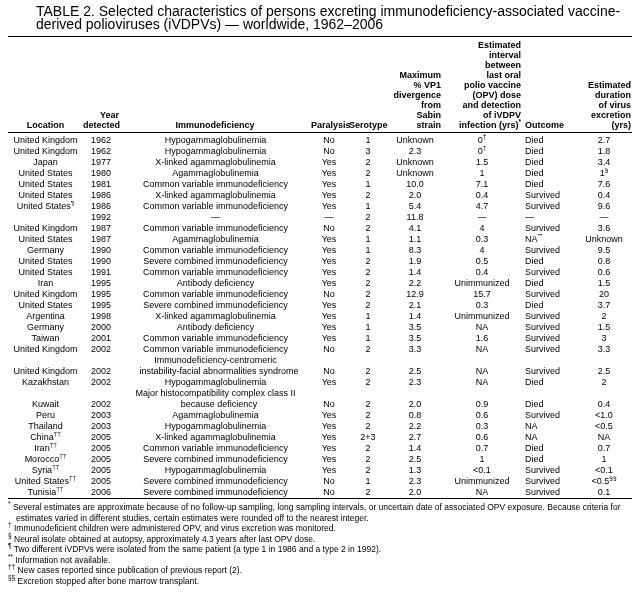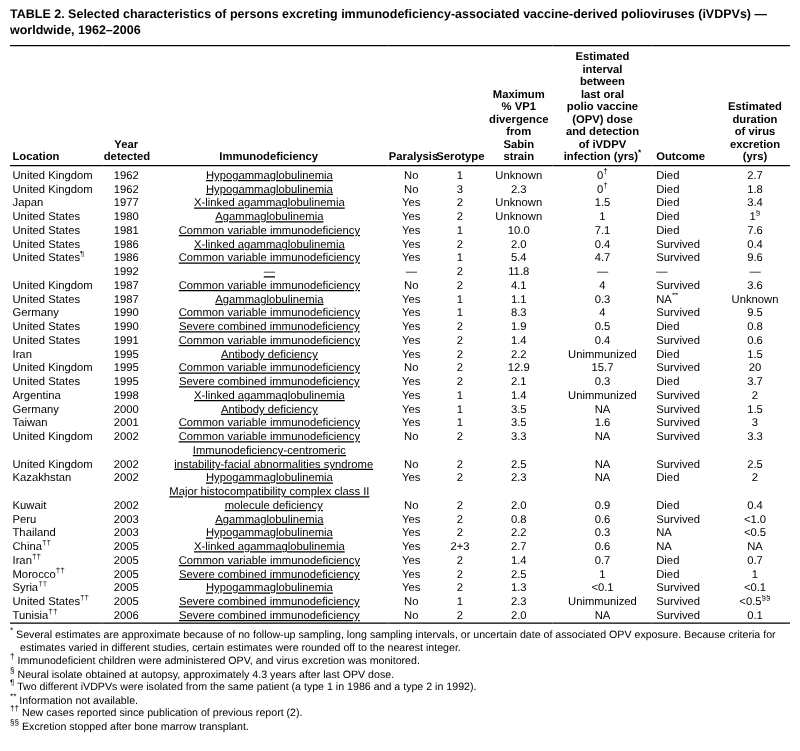--- a/index.html
+++ b/index.html
@@ -4,44 +4,45 @@
 <style>
   html, body { margin: 0; padding: 0; }
   body {
     width: 640px; height: 601px;
     background: #ffffff; color: #000;
     font-family: "Liberation Sans", "DejaVu Sans", sans-serif;
     overflow: hidden;
   }
   .page { padding: 5px 8px 0 8px; }
   .title {
-    font-size: 10px; font-weight: 700; line-height: 13px;
+    font-size: 14px; font-weight: 400; line-height: 13px;
     margin-bottom: 5px;
+    margin-left: 28px;
   }
   table {
     width: 624px; table-layout: fixed; border-collapse: collapse;
     border-top: 1px solid #000; border-bottom: 1px solid #000;
   }
   col.c0{width:74px} col.c1{width:38px} col.c2{width:190px} col.c3{width:38px}
   col.c4{width:40px} col.c5{width:54px} col.c6{width:80px} col.c7{width:54px} col.c8{width:56px}
   thead th {
     font-size: 9px; font-weight: 700; line-height: 10px;
     vertical-align: bottom; white-space: pre-line;
-    padding: 3px 1px 2px 1px; text-align: center;
+    padding: 3px 1px 2px 1px; text-align: right;
     border-bottom: 1px solid #000;
   }
   tbody td {
     font-size: 9px; line-height: 11px; vertical-align: bottom;
     padding: 0 1px; text-align: center;
     overflow: hidden;
   }
   tbody tr:first-child td { padding-top: 2px; }
-  th.col-0, td.col-0 { text-align: left; padding-left: 2px; }
+  th.col-0, td.col-0 { text-align: center; padding-left: 2px; }
   th.col-2, td.col-2 { text-align: center; }
-  td.col-2 { padding-left: 9px; text-indent: -7px; white-space: pre-line; text-decoration: underline; }
+  td.col-2 { padding-left: 9px; text-indent: -7px; white-space: pre-line; }
   th.col-7, td.col-7 { text-align: left; padding-left: 3px; }
   sup { font-size: 6.5px; vertical-align: super; line-height: 0; }
   .footnotes { padding-top: 3px; font-size: 8.5px; line-height: 10.5px; }
   .footnote { padding-left: 8px; text-indent: -8px; }
 </style>
 </head>
 <body>
 
 <div class="page">
   <div class="title">TABLE 2. Selected characteristics of persons excreting immunodeficiency-associated vaccine-derived polioviruses (iVDPVs) — worldwide, 1962–2006</div>
@@ -329,21 +330,21 @@
           <td class="col-4">2</td>
           <td class="col-5">2.3</td>
           <td class="col-6">NA</td>
           <td class="col-7">Died</td>
           <td class="col-8">2</td>
         </tr>
         <tr>
           <td class="col-0">Kuwait</td>
           <td class="col-1">2002</td>
           <td class="col-2">Major histocompatibility complex class II
-molecule deficiency</td>
+because deficiency</td>
           <td class="col-3">No</td>
           <td class="col-4">2</td>
           <td class="col-5">2.0</td>
           <td class="col-6">0.9</td>
           <td class="col-7">Died</td>
           <td class="col-8">0.4</td>
         </tr>
         <tr>
           <td class="col-0">Peru</td>
           <td class="col-1">2003</td>

